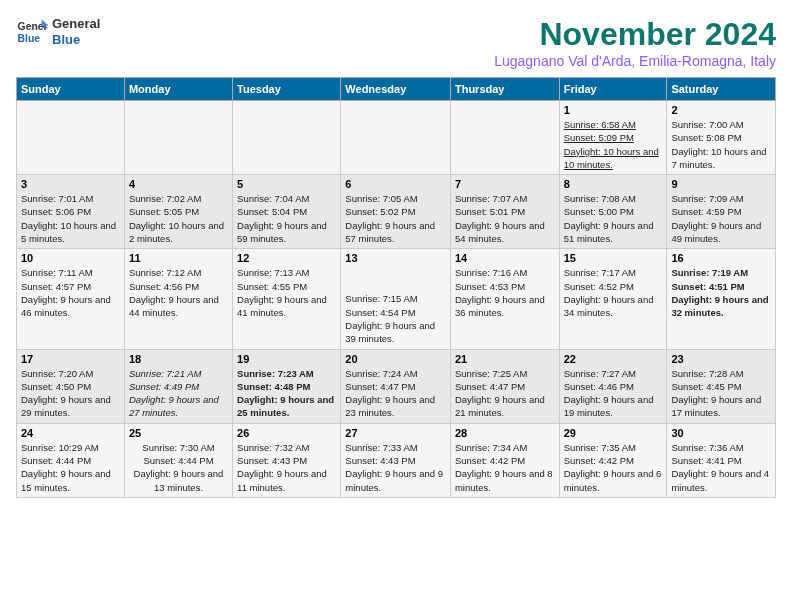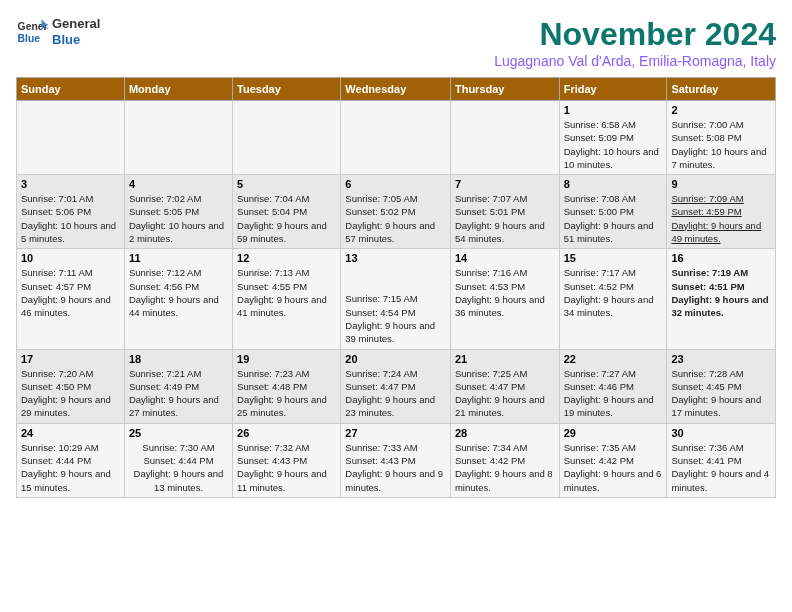--- a/index.html
+++ b/index.html
@@ -36,21 +36,21 @@
     .location-subtitle {
       font-size: 14px;
       color: #8b5cf6;
     }
     table {
       width: 100%;
       border-collapse: collapse;
       font-size: 10px;
     }
     thead tr th {
-      background-color: #a16207;
+      background-color: #0369a1;
       color: #fff;
       padding: 5px 4px;
       text-align: left;
       font-size: 11px;
       border: 1px solid #aaa;
     }
     tbody tr td {
       border: 1px solid #ccc;
       vertical-align: top;
       padding: 3px 4px;
@@ -114,21 +114,21 @@
   </thead>
   <tbody id="calendar-body">
   <tr>
         <td class="empty-cell"></td>
         <td class="empty-cell"></td>
         <td class="empty-cell"></td>
         <td class="empty-cell"></td>
         <td class="empty-cell"></td>
         <td>
           <span class="day-num">1</span>
-          <div class="day-info" style="white-space: pre-line;">Sunrise: 6:58 AM
+          <div class="day-info" style="white-space: pre-line; text-decoration: underline;">Sunrise: 6:58 AM
 Sunset: 5:09 PM
 Daylight: 10 hours and 10 minutes.</div>
         </td>
         <td>
           <span class="day-num">2</span>
           <div class="day-info" style="white-space: pre-line;">Sunrise: 7:00 AM
 Sunset: 5:08 PM
 Daylight: 10 hours and 7 minutes.</div>
         </td>
       </tr>
@@ -164,21 +164,21 @@
 Daylight: 9 hours and 54 minutes.</div>
         </td>
         <td>
           <span class="day-num">8</span>
           <div class="day-info" style="white-space: pre-line;">Sunrise: 7:08 AM
 Sunset: 5:00 PM
 Daylight: 9 hours and 51 minutes.</div>
         </td>
         <td>
           <span class="day-num">9</span>
-          <div class="day-info" style="white-space: pre-line; text-decoration: underline;">Sunrise: 7:09 AM
+          <div class="day-info" style="white-space: pre-line;">Sunrise: 7:09 AM
 Sunset: 4:59 PM
 Daylight: 9 hours and 49 minutes.</div>
         </td>
       </tr>
       <tr>
         <td>
           <span class="day-num">10</span>
           <div class="day-info" style="white-space: pre-line;">Sunrise: 7:11 AM
 Sunset: 4:57 PM
 Daylight: 9 hours and 46 minutes.</div>
@@ -222,27 +222,27 @@
       </tr>
       <tr>
         <td>
           <span class="day-num">17</span>
           <div class="day-info" style="white-space: pre-line;">Sunrise: 7:20 AM
 Sunset: 4:50 PM
 Daylight: 9 hours and 29 minutes.</div>
         </td>
         <td>
           <span class="day-num">18</span>
-          <div class="day-info" style="white-space: pre-line;">Sunrise: 7:21 AM
+          <div class="day-info" style="white-space: pre-line; font-style: italic;">Sunrise: 7:21 AM
 Sunset: 4:49 PM
 Daylight: 9 hours and 27 minutes.</div>
         </td>
         <td>
           <span class="day-num">19</span>
-          <div class="day-info" style="white-space: pre-line;">Sunrise: 7:23 AM
+          <div class="day-info" style="white-space: pre-line; font-weight: bold;">Sunrise: 7:23 AM
 Sunset: 4:48 PM
 Daylight: 9 hours and 25 minutes.</div>
         </td>
         <td>
           <span class="day-num">20</span>
           <div class="day-info" style="white-space: pre-line;">Sunrise: 7:24 AM
 Sunset: 4:47 PM
 Daylight: 9 hours and 23 minutes.</div>
         </td>
         <td>

